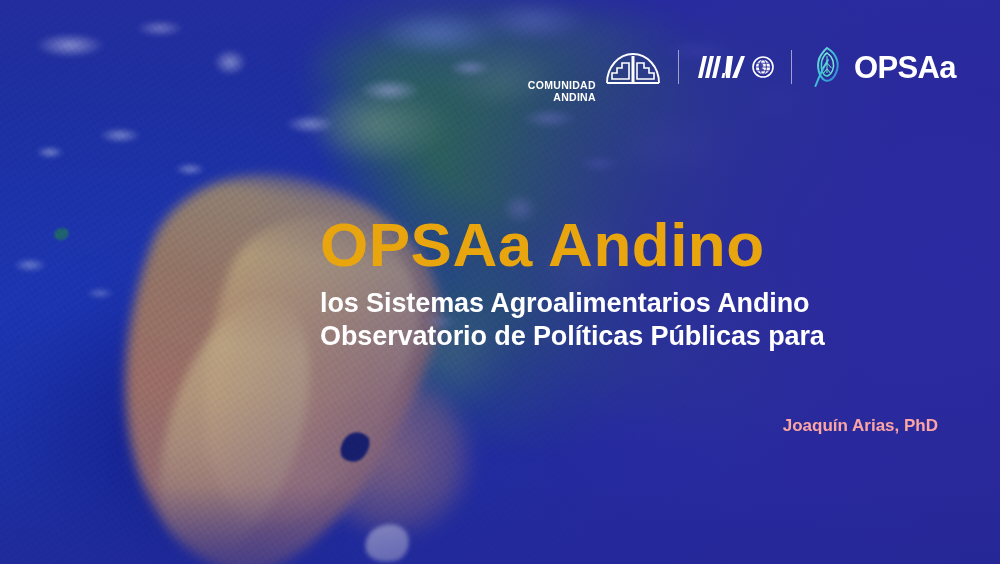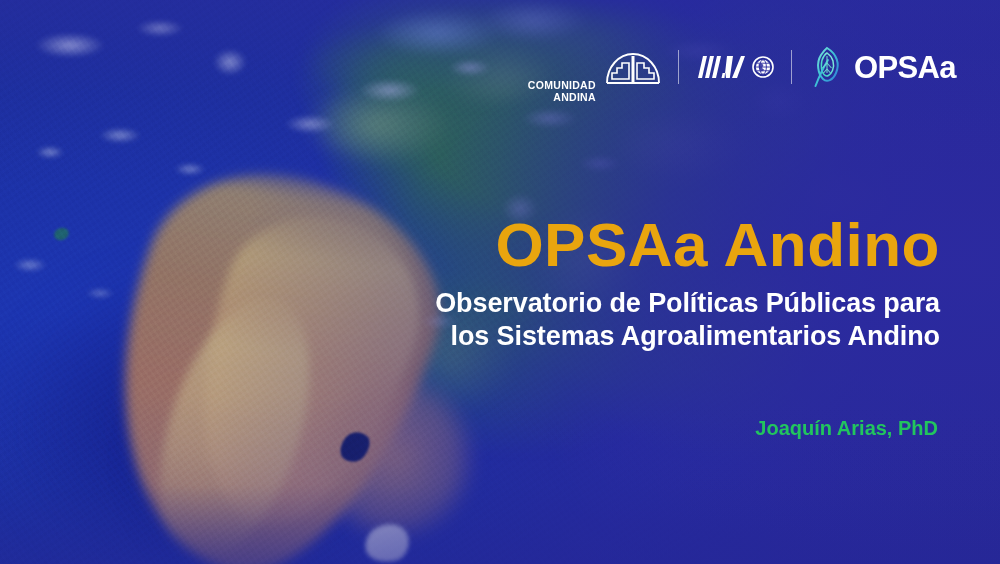--- a/index.html
+++ b/index.html
@@ -340,21 +340,21 @@
     line-height: 1;
     white-space: nowrap;
   }
 
   
   .title-block {
     position: absolute;
     right: 60px;
     top: 214px;
     width: 620px;
-    text-align: right;
+    text-align: left;
   }
   .main-title {
     color: #e9a50e;
     font-size: 62px;
     font-weight: bold;
     letter-spacing: 0.5px;
     line-height: 1;
     margin: 0;
     white-space: nowrap;
   }
@@ -367,22 +367,22 @@
     letter-spacing: -0.1px;
   }
 
   .author-block {
     position: absolute;
     right: 62px;
     top: 414px;
     text-align: right;
   }
   .author-line {
-    color: #22c55e;
-    font-size: 20px;
+    color: #fca5a5;
+    font-size: 17px;
     font-weight: bold;
     line-height: 1.45;
   }
 
   .footer {
     position: absolute;
     right: 62px;
     bottom: 20px;
     text-align: right;
     color: #ffffff;
@@ -502,22 +502,22 @@
         </g>
       </svg>
       <div class="opsaa-word">OPSAa</div>
     </div>
 
   </div>
 
   <div class="title-block">
     <div class="main-title">OPSAa Andino</div>
     <div class="subtitle">
+      <div>los Sistemas Agroalimentarios Andino</div>
       <div>Observatorio de Políticas Públicas para</div>
-      <div>los Sistemas Agroalimentarios Andino</div>
     </div>
   </div>
 
   <div class="author-block">
     <div class="author-line">Joaquín Arias, PhD</div>
   </div>
 
 
 </div>
 

